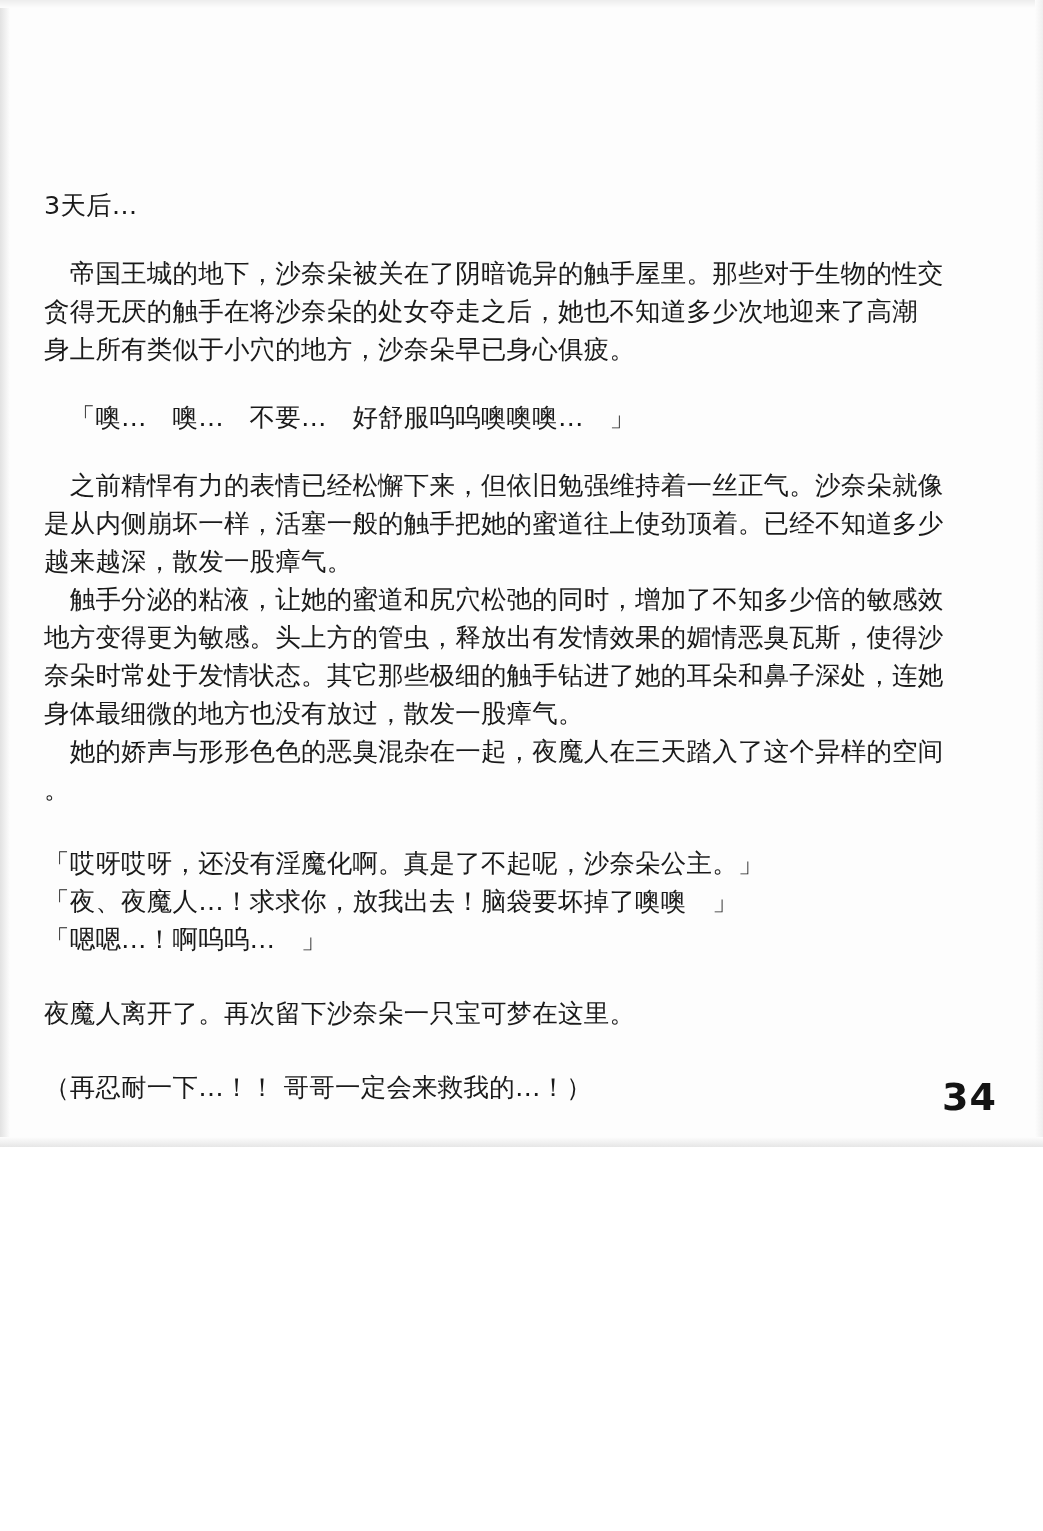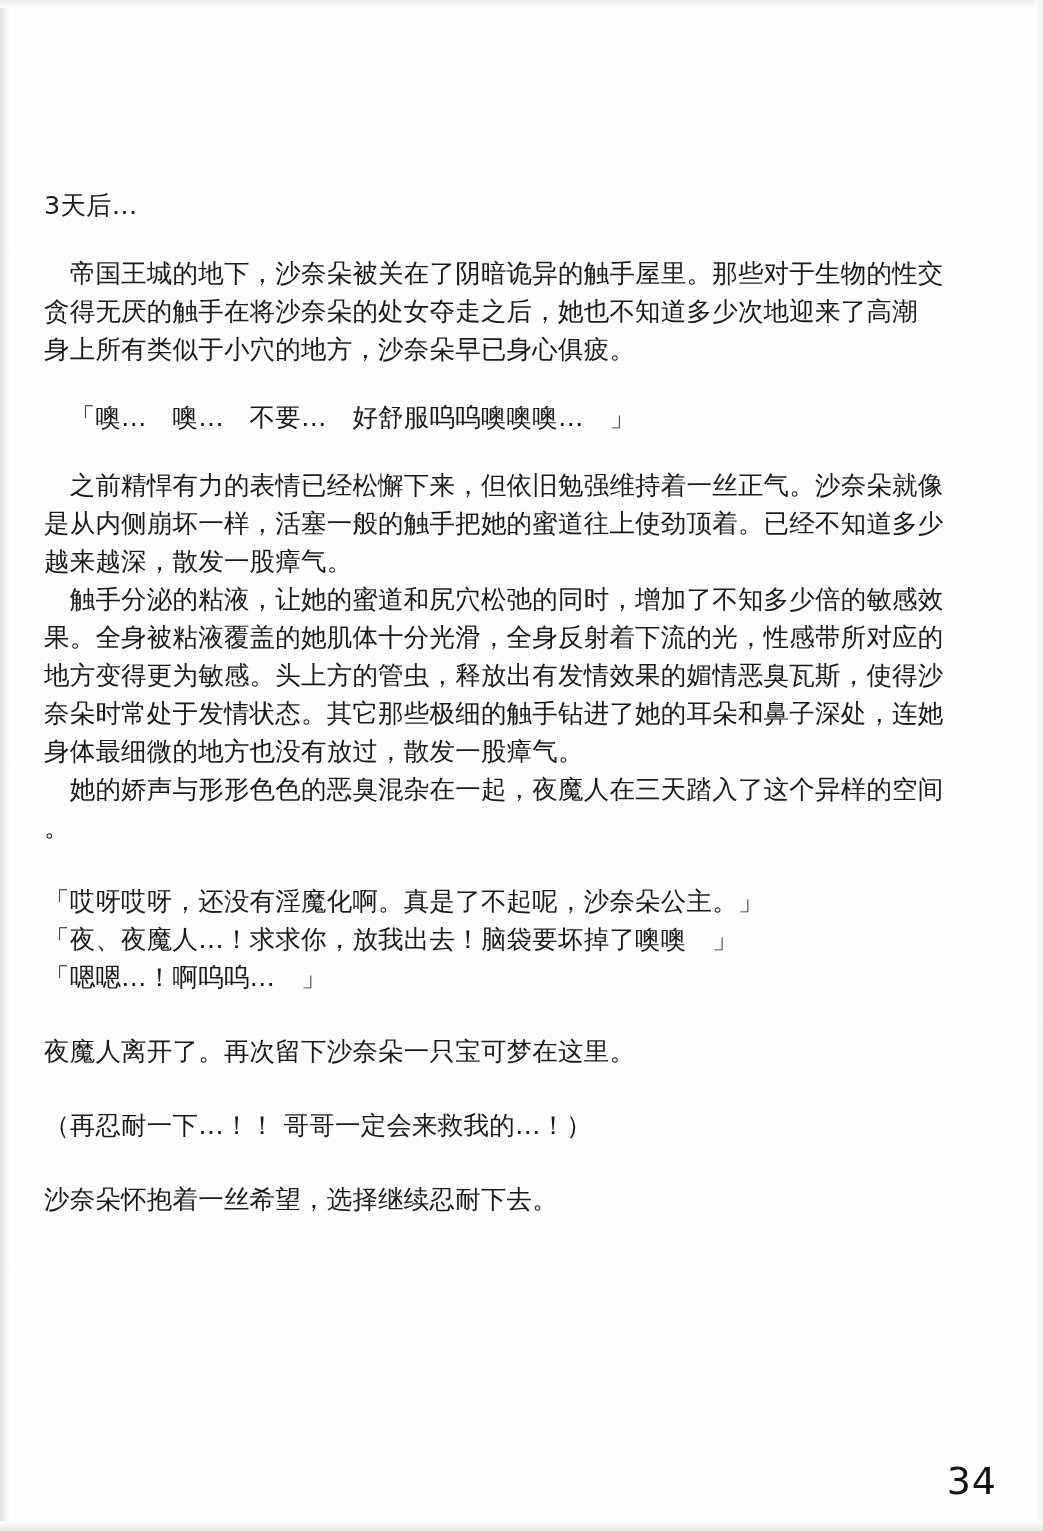--- a/index.html
+++ b/index.html
@@ -3,21 +3,21 @@
 <meta charset="utf-8">
 <style>
   html, body {
     margin: 0;
     padding: 0;
     background: #ffffff;
   }
   .page {
     position: relative;
     width: 1043px;
-    height: 1531px;
+    height: 1147px;
     background: #fdfdfd;
     box-sizing: border-box;
     overflow: hidden;
     font-family: "DejaVu Sans", "Liberation Sans", sans-serif;
     color: #1a1a1a;
   }
   
   .edge-left {
     position: absolute;
     left: 0; top: 0;
@@ -62,21 +62,21 @@
     margin: 0;
   }
   .gap-md { height: 30px; }
   .gap-lg { height: 36px; }
 
   .page-number {
     position: absolute;
     right: 46px;
     bottom: 28px;
     font-size: 38px;
-    font-weight: normal;
+    font-weight: bold;
     font-family: "DejaVu Sans", "Liberation Sans", sans-serif;
     color: #141414;
     letter-spacing: 1px;
   }
 </style>
 </head>
 <body>
 
 <div class="page">
   <div class="edge-left"></div>
@@ -104,21 +104,20 @@
     <div class="gap-md"></div>
 
     <div class="blk">
       <div class="line">　之前精悍有力的表情已经松懈下来，但依旧勉强维持着一丝正气。沙奈朵就像</div>
       <div class="line">是从内侧崩坏一样，活塞一般的触手把她的蜜道往上使劲顶着。已经不知道多少</div>
       <div class="line">越来越深，散发一股瘴气。</div>
     </div>
 
     <div class="blk">
       <div class="line">　触手分泌的粘液，让她的蜜道和尻穴松弛的同时，增加了不知多少倍的敏感效</div>
-      <div class="line">果。全身被粘液覆盖的她肌体十分光滑，全身反射着下流的光，性感带所对应的</div>
       <div class="line">地方变得更为敏感。头上方的管虫，释放出有发情效果的媚情恶臭瓦斯，使得沙</div>
       <div class="line">奈朵时常处于发情状态。其它那些极细的触手钻进了她的耳朵和鼻子深处，连她</div>
       <div class="line">身体最细微的地方也没有放过，散发一股瘴气。</div>
     </div>
 
     <div class="blk">
       <div class="line">　她的娇声与形形色色的恶臭混杂在一起，夜魔人在三天踏入了这个异样的空间</div>
       <div class="line">。</div>
     </div>
     <div class="gap-lg"></div>

